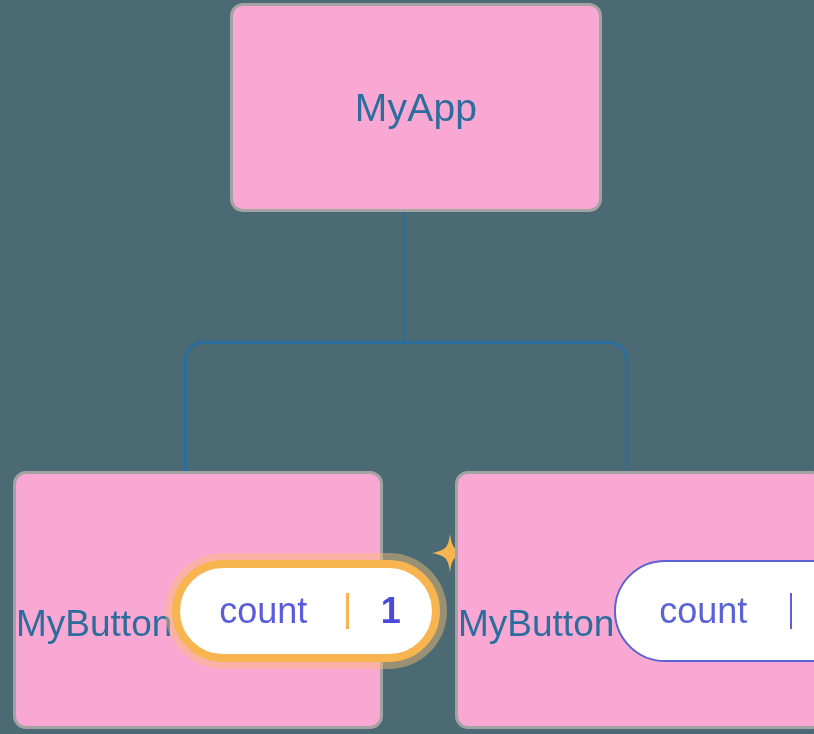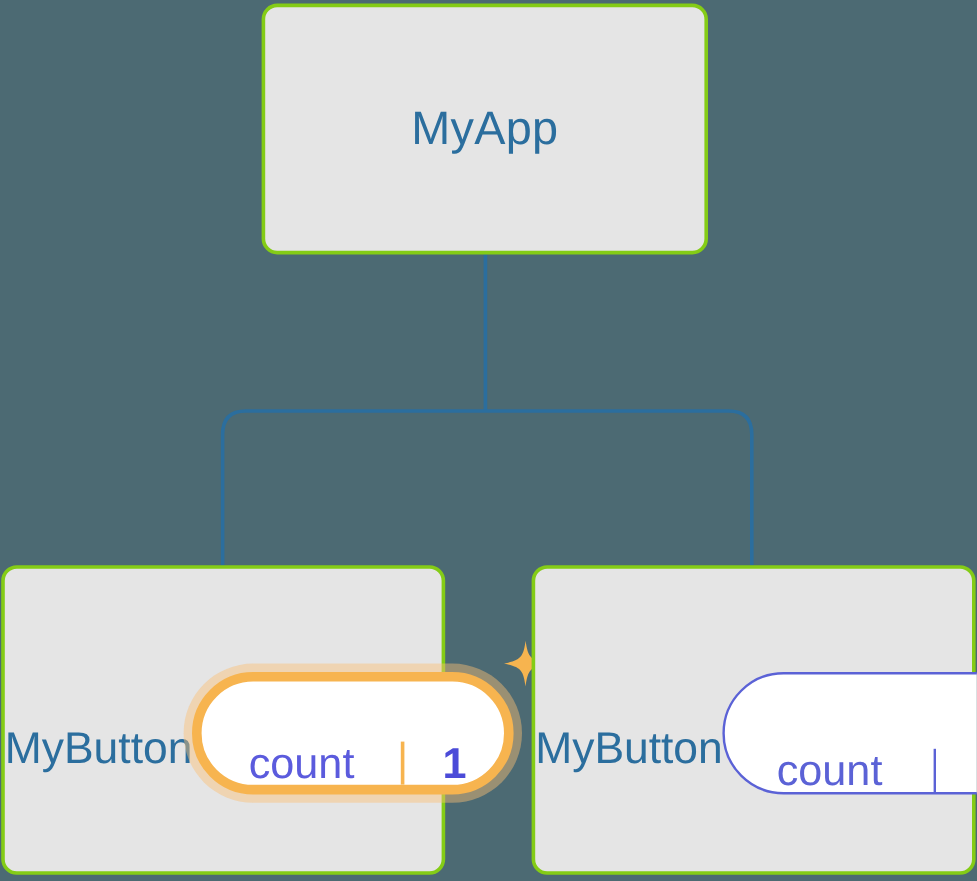--- a/index.html
+++ b/index.html
@@ -26,25 +26,26 @@
     position: absolute;
     left: 0; top: 0;
     width: 814px;
     height: 734px;
     z-index: 1;
   }
 
   
   .node {
     position: absolute;
-    background: #e5e5e5;
-    border: 3px solid #84cc16;
+    background: #f9a8d4;
+    border: 3px solid #a3a3a3;
     border-radius: 13px;
     box-sizing: border-box;
     z-index: 2;
+    margin-left: 12px;
   }
 
   
   #node-root {
     left: 218px;
     top: 3px;
     width: 372px;
     height: 209px;
     display: flex;
     align-items: center;
@@ -82,21 +83,21 @@
   
   .pill-wrap {
     position: relative;
     margin-top: 22px;
     display: flex;
     align-items: center;
     justify-content: center;
   }
   .pill {
     display: flex;
-    align-items: flex-end;
+    align-items: center;
     box-sizing: border-box;
     background: #ffffff;
     border-radius: 999px;
     overflow: hidden;
   }
   .pill-key, .pill-val {
     display: flex;
     align-items: center;
     justify-content: center;
     line-height: 1;

